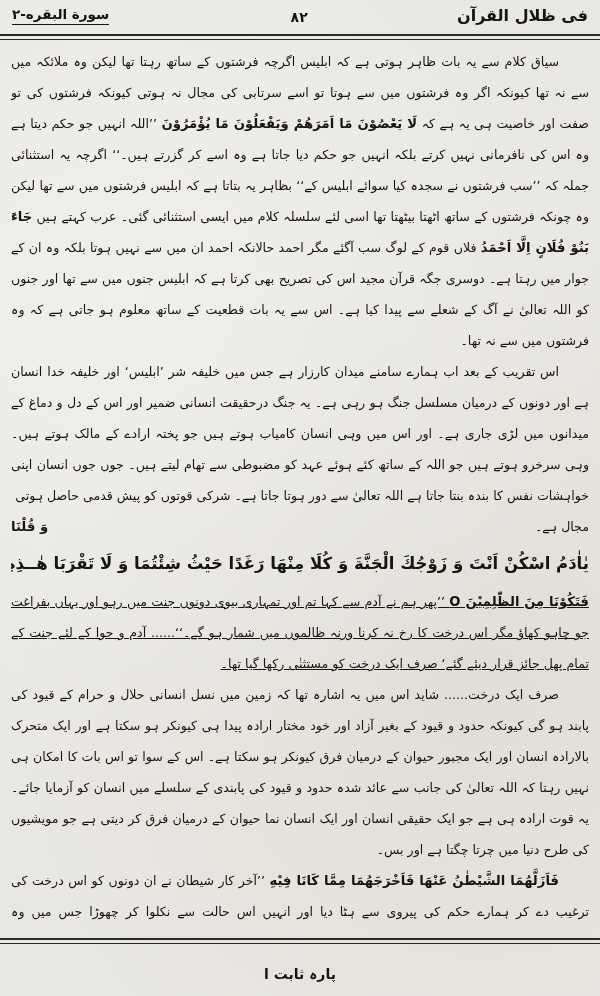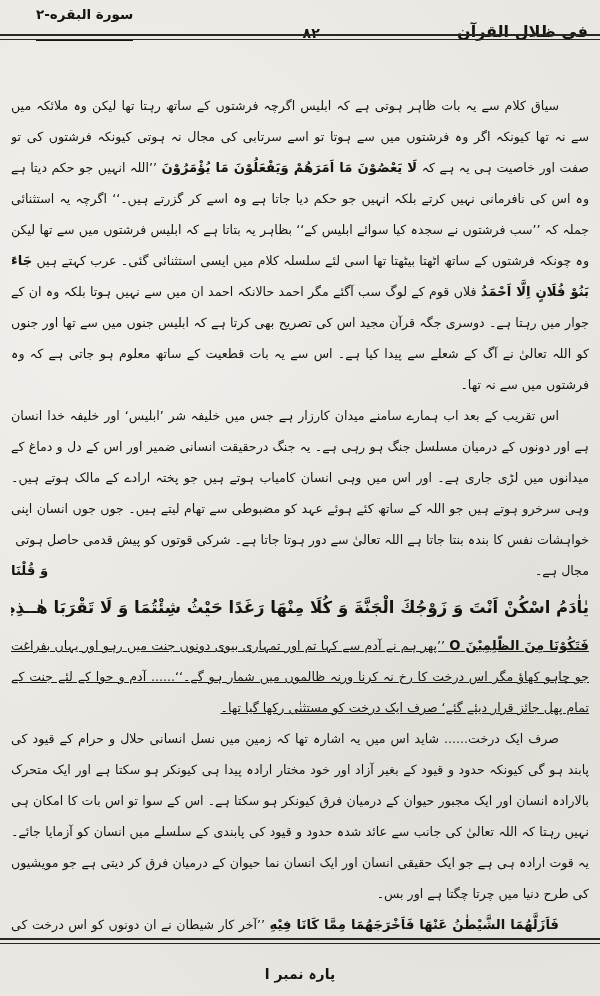--- a/index.html
+++ b/index.html
@@ -17,32 +17,31 @@
     overflow:hidden;
   }
   
   .hdr{
     position:absolute;top:6px;left:0;right:0;
     display:flex;align-items:flex-end;justify-content:space-between;
     padding:0 12px;
   }
   .hdr .work{font-weight:bold;font-size:16px;}
   .hdr .pnum{font-size:14px;font-weight:bold;transform:translateX(8px);margin-left:16px;}
-  .hdr .surah{font-size:13.5px;font-weight:bold;border-bottom:1.5px solid #17150f;padding-bottom:18px;margin-left:24px;}
+  .hdr .surah{font-size:13.5px;font-weight:bold;border-bottom:1.5px solid #17150f;padding-bottom:2px;}
   .rule-top{
     position:absolute;top:34px;left:0;right:0;height:3px;
     border-top:2px solid #2a2822;border-bottom:1px solid #2a2822;
   }
   
   .content{
     position:absolute;top:46px;left:11px;right:11px;bottom:62px;
     font-size:12.6px;line-height:31px;
     text-align:justify;text-justify:inter-word;
     overflow:hidden;
-    margin-top:44px;
   }
   .para{margin:0;text-indent:30px;}
   .para.noindent{text-indent:0;text-decoration:underline;}
   .arabic{font-weight:bold;font-size:13.2px;letter-spacing:.2px;}
   .tail-line{
     display:flex;justify-content:space-between;align-items:baseline;
     line-height:31px;
   }
   .verse-line{
     font-weight:bold;font-size:16.5px;line-height:44px;
@@ -85,15 +84,15 @@
 
     <p class="para noindent"><span class="arabic">فَتَكُوْنَا مِنَ الظّٰلِمِيْنَ O</span><span> ’’پھر ہم نے آدم سے کہا تم اور تمہاری بیوی دونوں جنت میں رہو اور یہاں بفراغت جو چاہو کھاؤ مگر اس درخت کا رخ نہ کرنا ورنہ ظالموں میں شمار ہو گے۔‘‘...... آدم و حوا کے لئے جنت کے تمام پھل جائز قرار دیئے گئے‘ صرف ایک درخت کو مستثنٰی رکھا گیا تھا۔</span></p>
 
     <p class="para"><span>صرف ایک درخت...... شاید اس میں یہ اشارہ تھا کہ زمین میں نسل انسانی حلال و حرام کے قیود کی پابند ہو گی کیونکہ حدود و قیود کے بغیر آزاد اور خود مختار ارادہ پیدا ہی کیونکر ہو سکتا ہے اور ایک متحرک بالارادہ انسان اور ایک مجبور حیوان کے درمیان فرق کیونکر ہو سکتا ہے۔ اس کے سوا تو اس بات کا امکان ہی نہیں رہتا کہ اللہ تعالیٰ کی جانب سے عائد شدہ حدود و قیود کی پابندی کے سلسلے میں انسان کو آزمایا جائے۔ یہ قوت ارادہ ہی ہے جو ایک حقیقی انسان اور ایک انسان نما حیوان کے درمیان فرق کر دیتی ہے جو مویشیوں کی طرح دنیا میں چرتا چگتا ہے اور بس۔</span></p>
 
     <p class="para"><span class="arabic">فَاَزَلَّهُمَا الشَّيْطٰنُ عَنْهَا فَاَخْرَجَهُمَا مِمَّا كَانَا فِيْهِ</span><span> ’’آخر کار شیطان نے ان دونوں کو اس درخت کی ترغیب دے کر ہمارے حکم کی پیروی سے ہٹا دیا اور انہیں اس حالت سے نکلوا کر چھوڑا جس میں وہ تھے۔‘‘...... ذرا تعبیر کا شاہکار دیکھئے۔ شیطان نے انہیں پھسلایا۔ ’پھسلانے‘ کا لفظ ہی پوری صورت حال کی تصویر کھینچ دیتا ہے۔ گویا ہم بچشم سر دیکھ رہے ہیں کہ شیطان انہیں دھکیل دھکیل کر جنت سے نکالنے کی کوشش کر رہا ہے۔ گویا وہ اچانک ان کی ثابت قدمی کو دھکا دیتا ہے اور وہ گر جاتے ہیں اور نیچے آ رہتے ہیں۔</span></p>
 
   </div>
 
   <div class="rule-bottom"></div>
-  <div class="footer-label">پارہ نمبر ا</div>
+  <div class="footer-label">پارہ ثابت ا</div>
 
 </div>
 
 </body></html>

